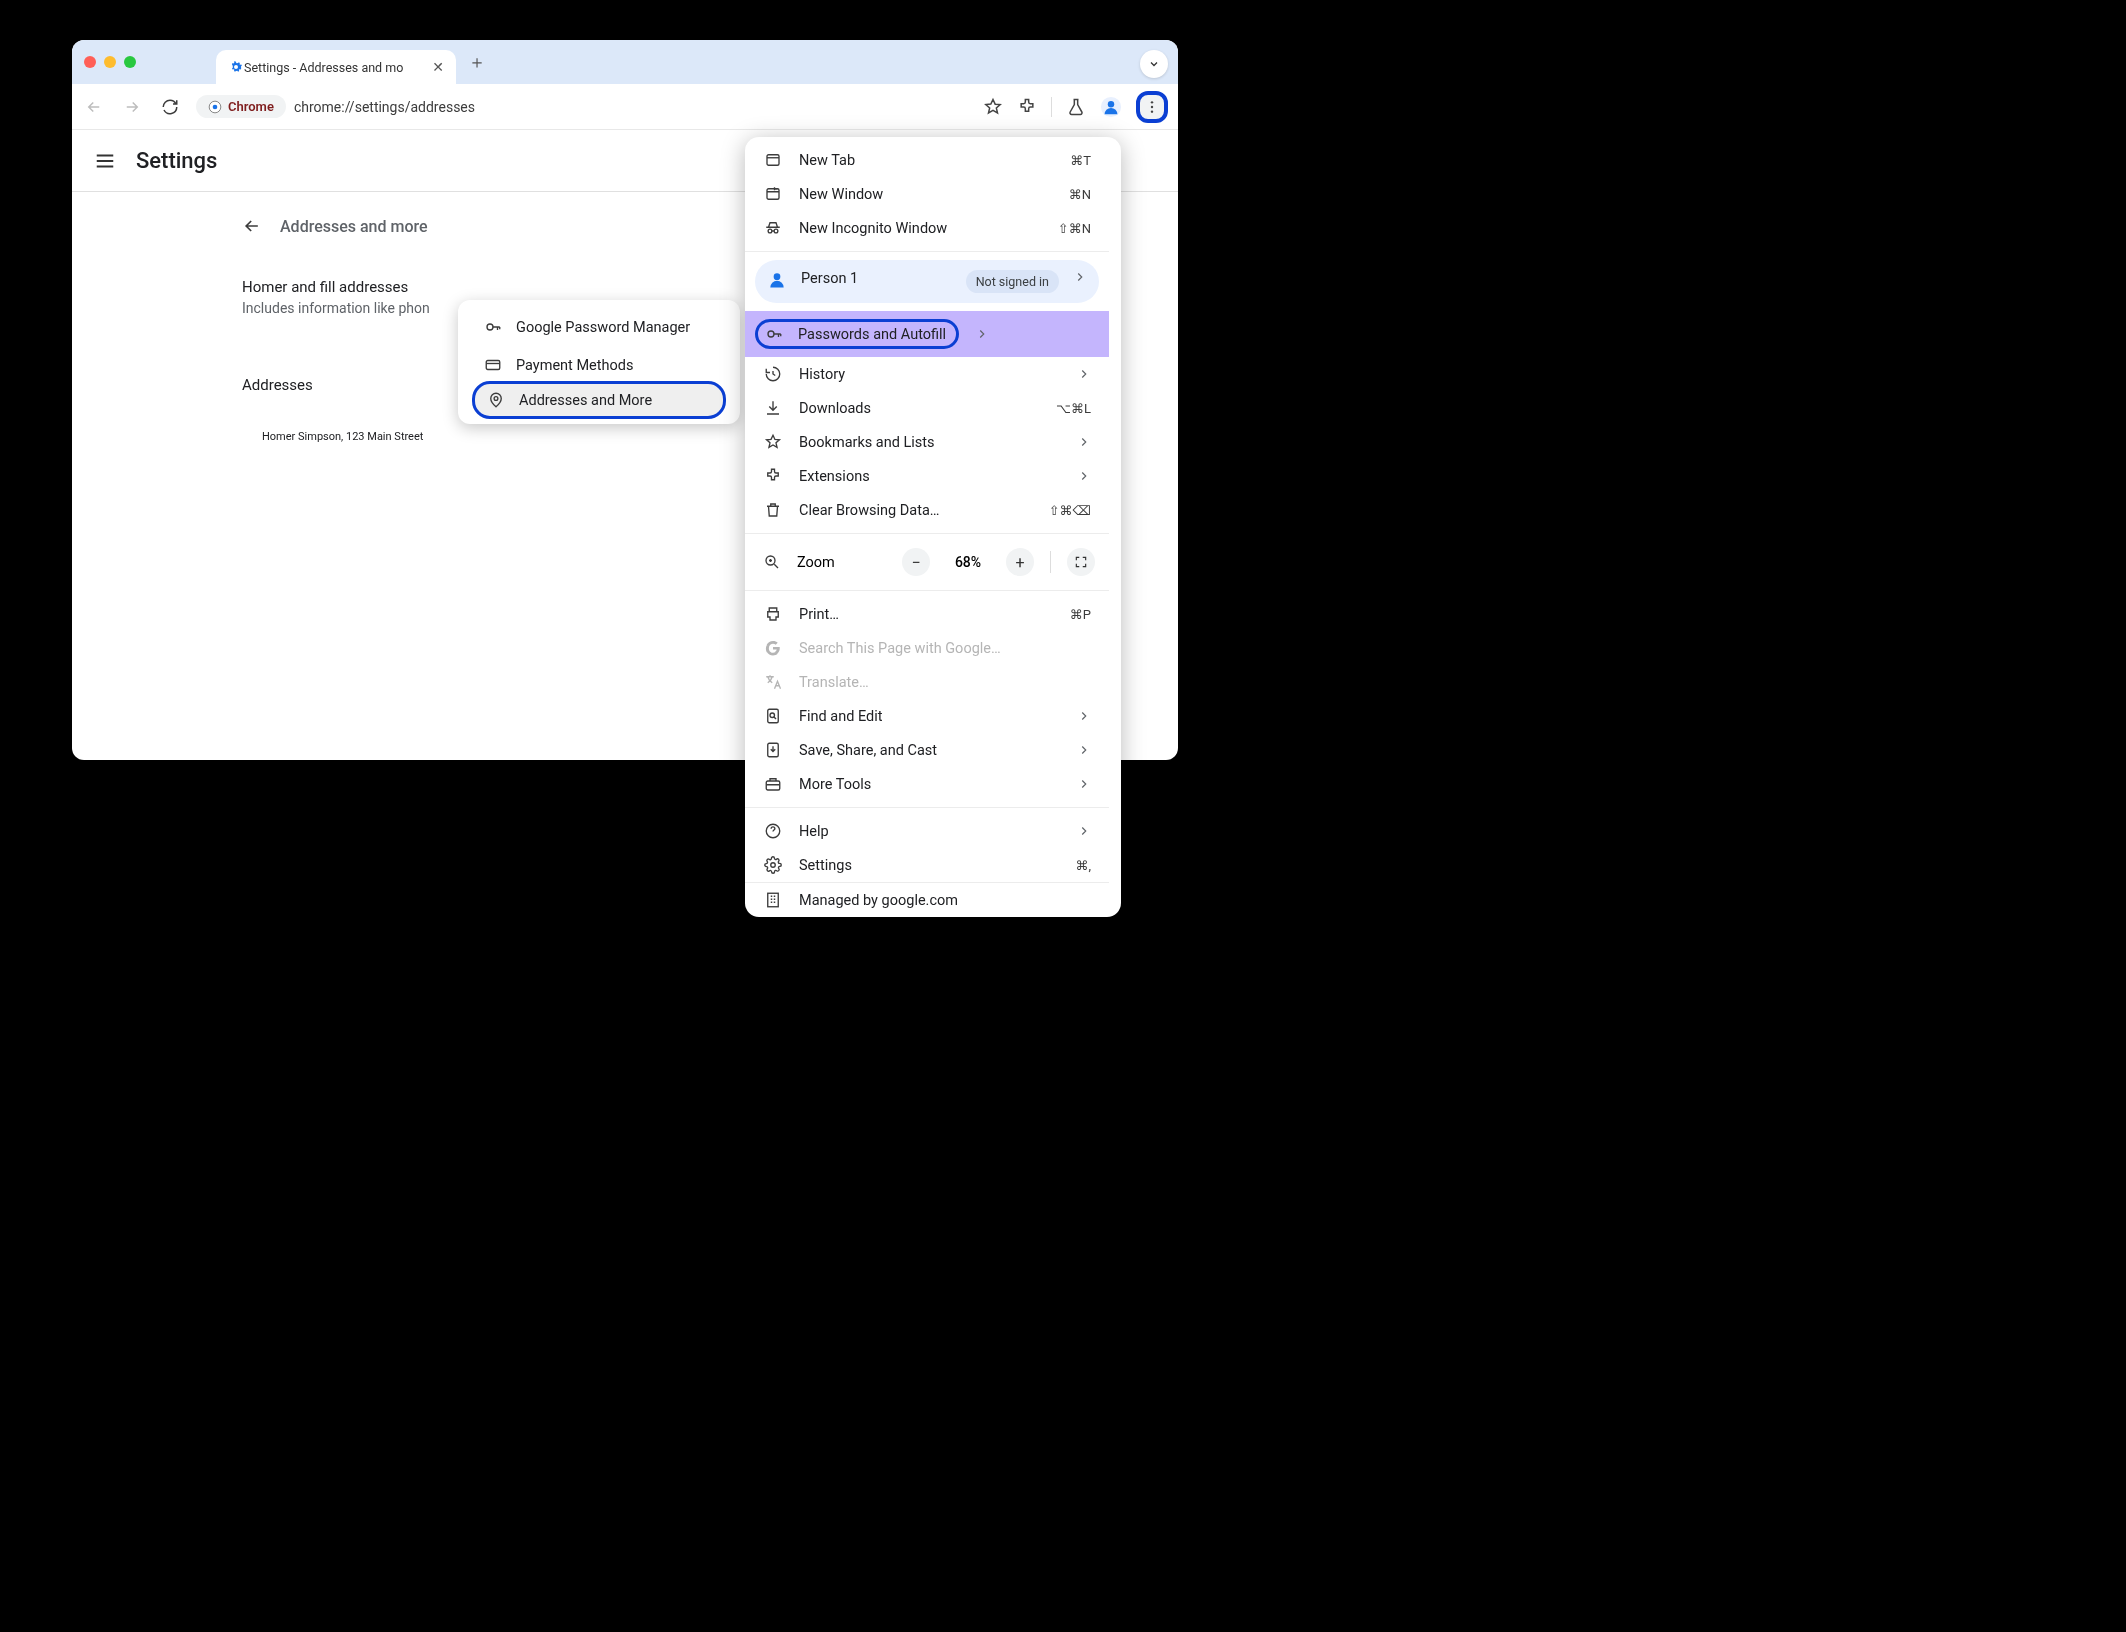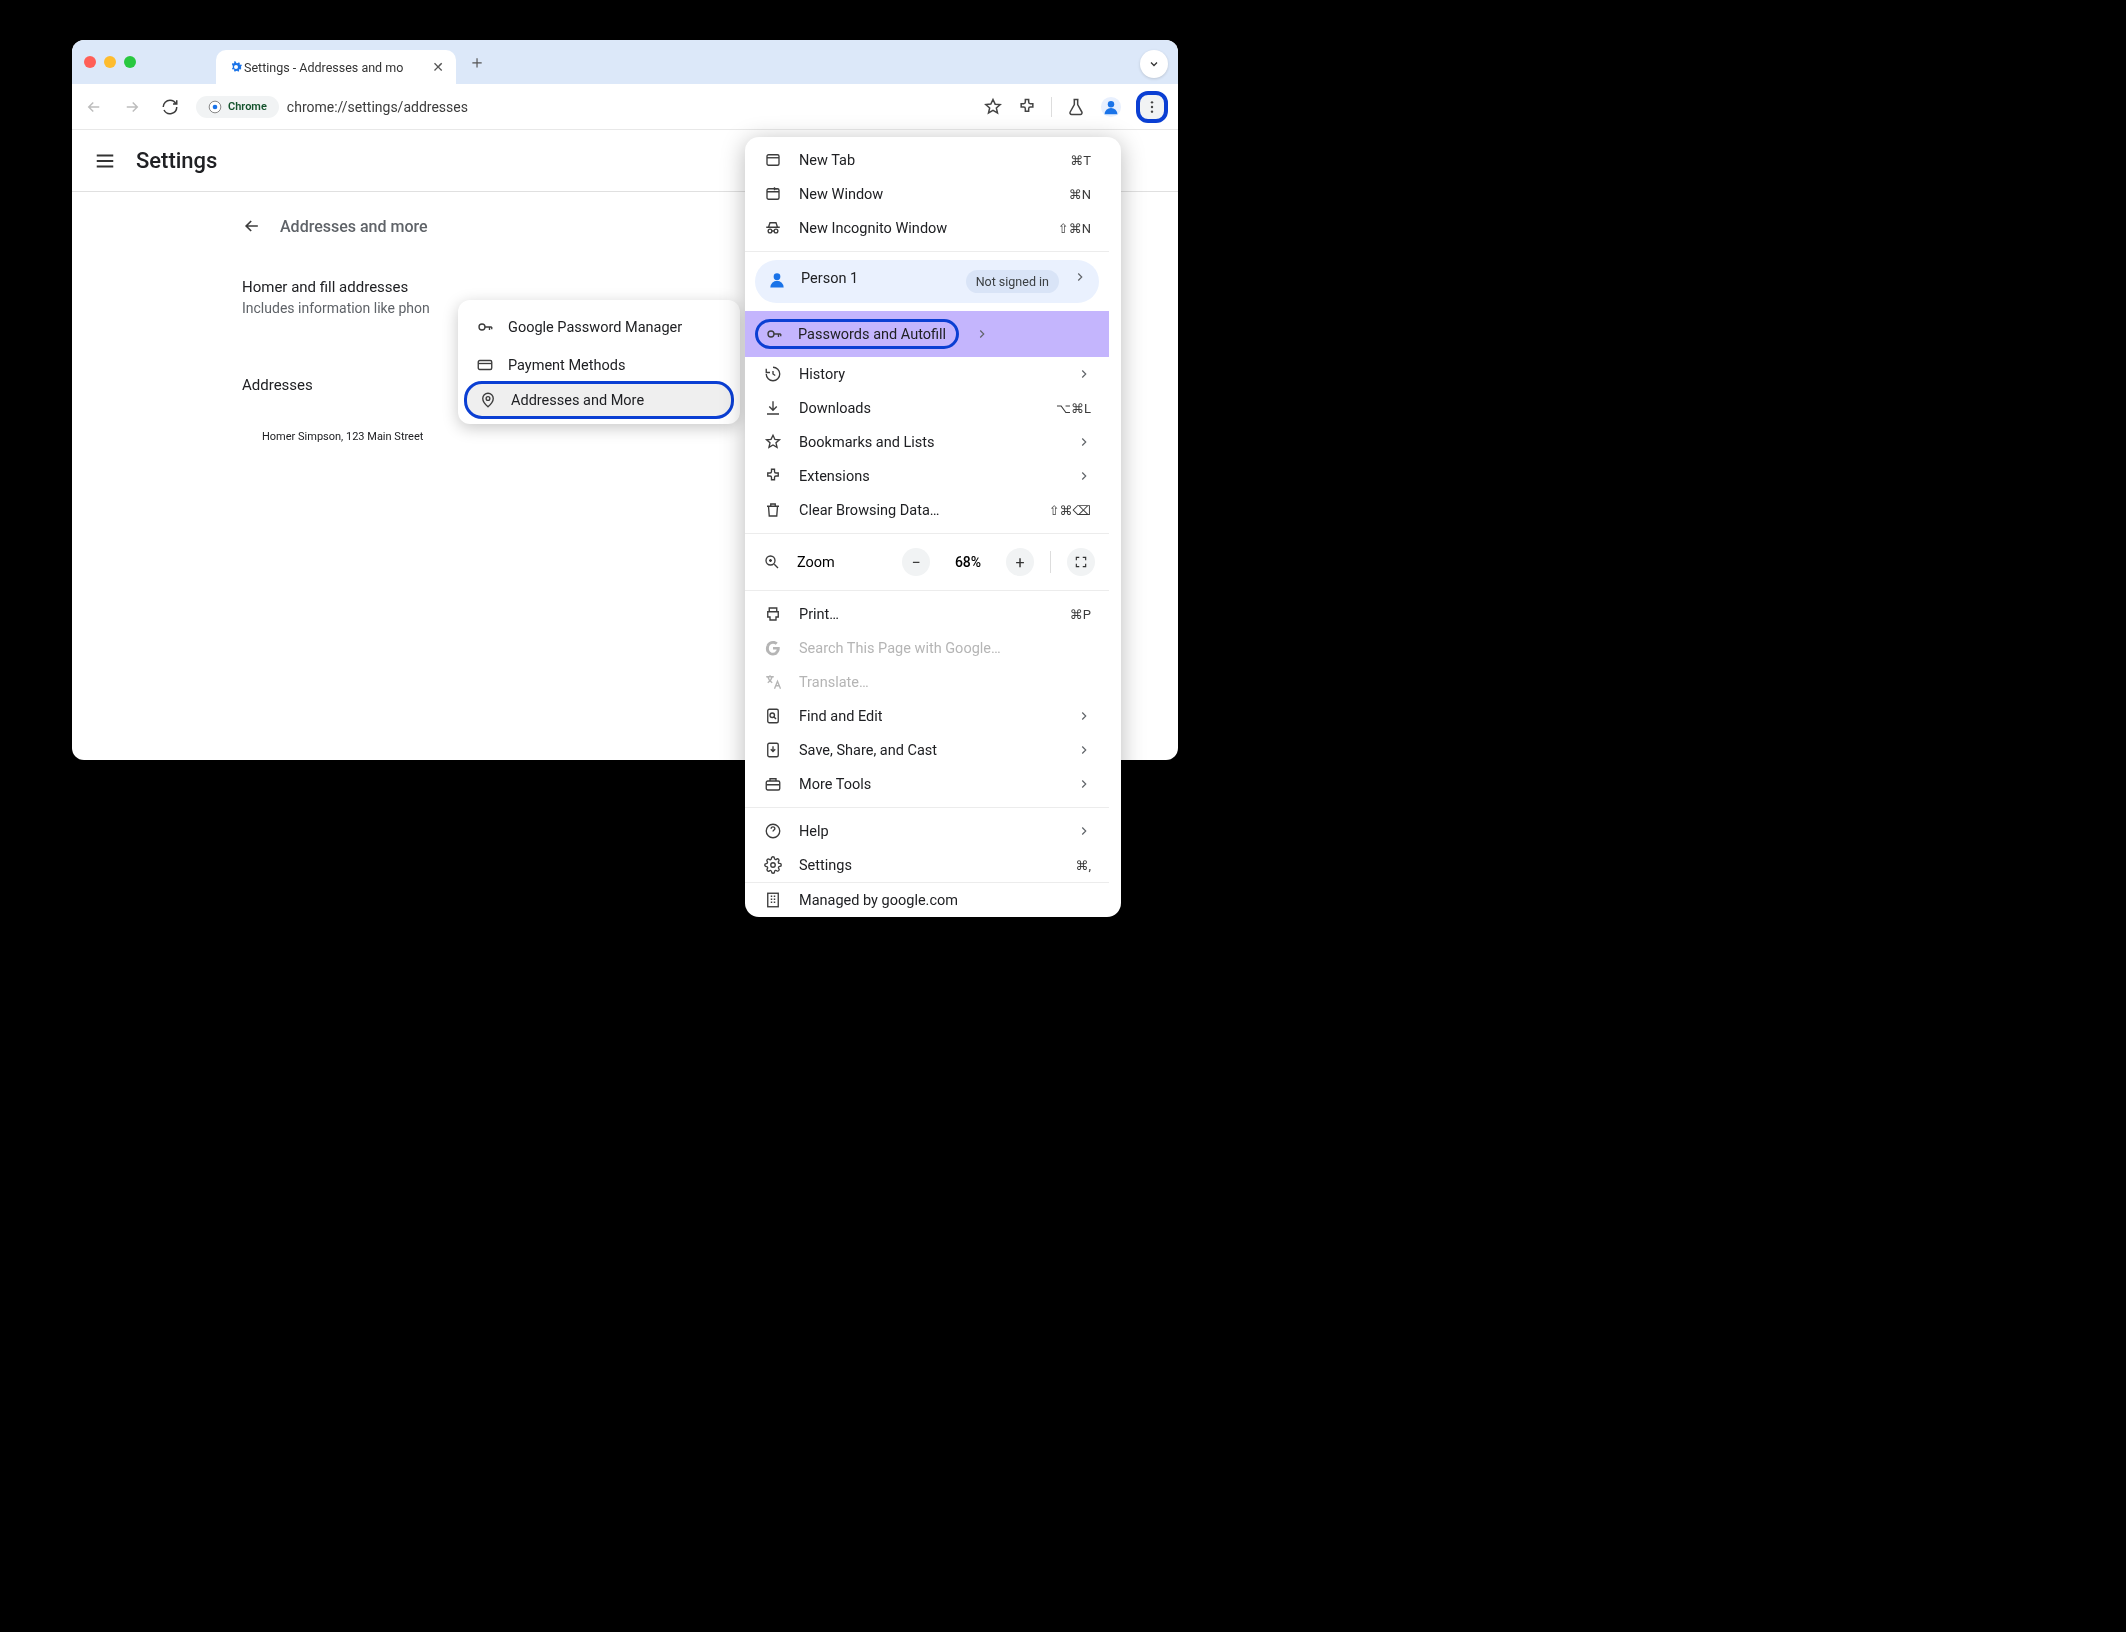--- a/index.html
+++ b/index.html
@@ -17,21 +17,21 @@
 .tab-title { font-size: 12.5px; color: #333; white-space: nowrap; overflow: hidden; text-overflow: ellipsis; flex: 1; }
 .tab-close { color: #555; font-size: 14px; }
 .newtab { margin-left: 12px; color: #555; font-size: 18px; font-weight: 300; }
 .tabs-drop { position: absolute; right: 10px; top: 10px; width: 28px; height: 28px; border-radius: 50%; background: #fff; display: flex; align-items: center; justify-content: center; box-shadow: 0 1px 3px rgba(0,0,0,0.15); }
 
 
 .toolbar { height: 46px; display: flex; align-items: center; padding: 0 10px; gap: 14px; background: #fff; border-bottom: 1px solid #e8e8e8; }
 .toolbar .nav-btn { width: 24px; height: 24px; display: flex; align-items: center; justify-content: center; color: #3c3c3c; }
 .toolbar .nav-btn.dim { color: #bdbdbd; }
 .omnibox { flex: 1; display: flex; align-items: center; gap: 8px; padding-right: 10px; }
-.chrome-pill { display: flex; align-items: center; gap: 6px; background: #f1f3f4; border-radius: 16px; padding: 4px 12px; font-size: 11px; font-weight: 600; color: #14532d; }
+.chrome-pill { display: flex; align-items: center; gap: 6px; background: #f1f3f4; border-radius: 16px; padding: 4px 12px; font-size: 13px; font-weight: 600; color: #7f1d1d; }
 .omnibox-url { font-size: 14px; color: #3c3c3c; }
 .tb-right { display: flex; align-items: center; gap: 14px; }
 .tb-right .sep { width: 1px; height: 20px; background: #ddd; }
 .vdots-btn { width: 32px; height: 32px; border-radius: 50%; background: #f1f3f4; display: flex; align-items: center; justify-content: center; }
 .highlight-ring { border: 4px solid #0b3fd3; border-radius: 12px; }
 
 
 .settings-header { height: 62px; display: flex; align-items: center; padding: 0 22px; gap: 20px; border-bottom: 1px solid #e0e0e0; }
 .hamburger { width: 22px; }
 .settings-title { font-size: 22px; font-weight: 500; color: #202124; }
@@ -40,21 +40,21 @@
 .content { position: relative; padding: 0; height: calc(100% - 44px - 46px - 62px); }
 .page { margin-left: 170px; padding-top: 24px; width: 700px; }
 .page-head { display: flex; align-items: center; gap: 18px; margin-bottom: 42px; }
 .page-head-title { font-size: 16px; color: #5f6368; font-weight: 500; }
 .row-title { font-size: 15px; color: #202124; }
 .row-sub { font-size: 14px; color: #5f6368; margin-top: 4px; }
 .section-label { font-size: 15px; color: #202124; margin-top: 60px; }
 .address-entry { font-size: 11px; color: #202124; margin-left: 20px; margin-top: 36px; }
 
 
-.submenu { position: absolute; left: 458px; top: 300px; width: 282px; background: #fff; border-radius: 12px; box-shadow: 0 4px 16px rgba(0,0,0,0.22); padding: 8px 0; z-index: 5; }
+.submenu { position: absolute; left: 458px; top: 300px; width: 282px; background: #fff; border-radius: 12px; box-shadow: 0 4px 16px rgba(0,0,0,0.22); padding: 8px 8px; z-index: 5; }
 .submenu-item { display: flex; align-items: center; gap: 14px; padding: 10px 18px; font-size: 14.5px; color: #202124; }
 .submenu-item.selected { background: #efefef; }
 .submenu .hl { border: 3.5px solid #0b3fd3; border-radius: 18px; margin: -3px 6px; padding: 7px 12px; }
 
 
 .main-menu { position: absolute; left: 745px; top: 137px; width: 376px; background: #fff; border-radius: 14px; box-shadow: 0 4px 24px rgba(0,0,0,0.28); padding: 6px 12px 0 0; z-index: 10; }
 .mm-item { display: flex; align-items: center; gap: 16px; padding: 8px 18px; font-size: 14.5px; color: #202124; position: relative; }
 .mm-item.disabled { color: #b5b5b5; }
 .mm-item .icon-slot { width: 20px; display: flex; justify-content: center; color: #3c3c3c; }
 .mm-item.disabled .icon-slot { color: #b5b5b5; }

